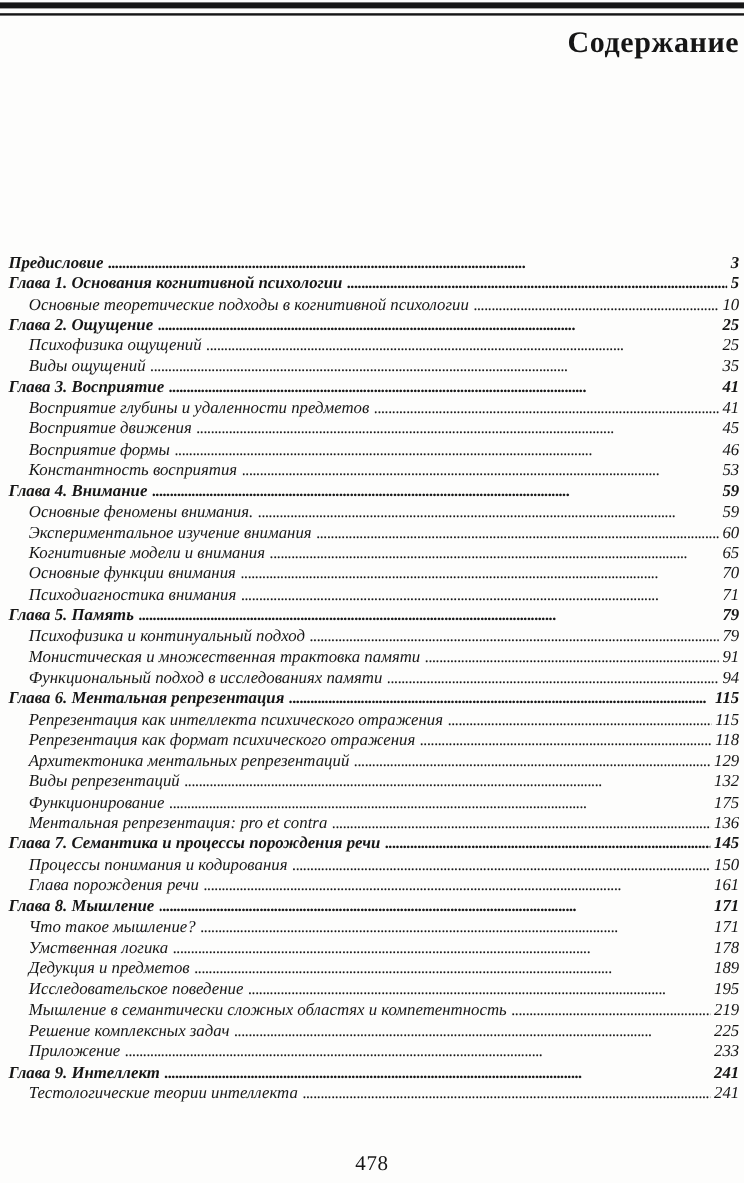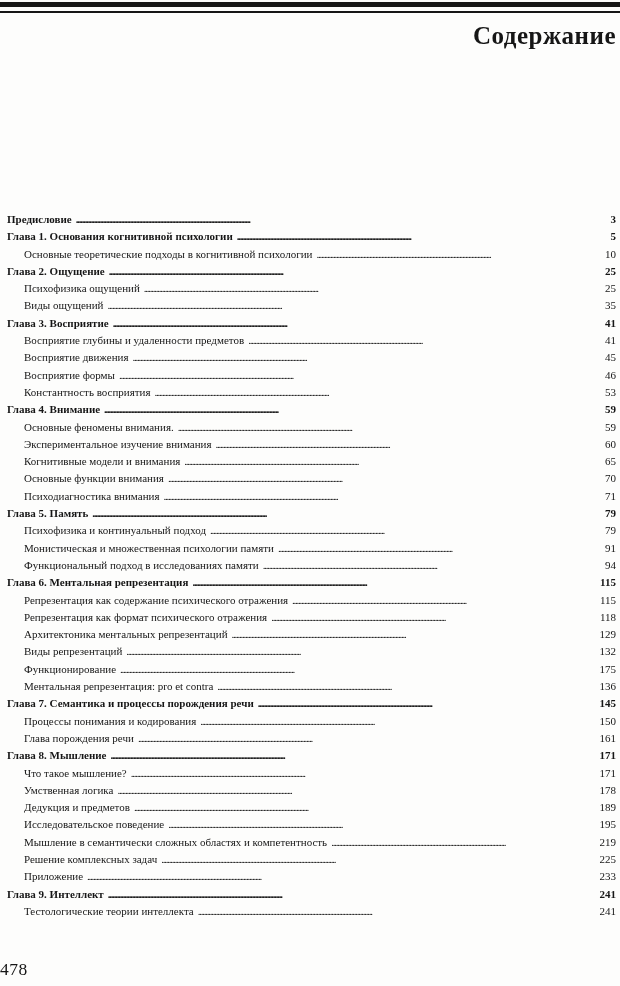--- a/index.html
+++ b/index.html
@@ -48,23 +48,24 @@
     position: absolute;
     top: 211px;
     left: 7px;
     right: 4px;
   }
 
   .row {
     display: flex;
     align-items: center;
     height: 17.3px;
-    font-size: 11px;
+    font-size: 14px;
     line-height: 17.3px;
     white-space: nowrap;
+    font-style: italic;
   }
   .row.chapter { font-weight: bold; }
   .row.indent { padding-left: 17px; }
 
   .label { flex: 0 0 auto; }
 
   .leader {
     flex: 1 1 auto;
     overflow: hidden;
     margin: 0 3px 0 4px;
@@ -78,21 +79,21 @@
 
   .pagenum {
     flex: 0 0 auto;
     text-align: right;
   }
 
   .folio {
     position: absolute;
     top: 959px;
     left: 0; right: 0;
-    text-align: left;
+    text-align: center;
     font-size: 17.5px;
     letter-spacing: 0.5px;
   }
 </style>
 </head>
 <body>
 
 <div class="page">
   <div class="rule-thick"></div>
   <div class="rule-thin"></div>
@@ -189,36 +190,36 @@
     <span class="label">Глава 5. Память</span>
     <span class="leader"></span>
     <span class="pagenum">79</span>
   </div>
       <div class="row indent">
     <span class="label">Психофизика и континуальный подход</span>
     <span class="leader"></span>
     <span class="pagenum">79</span>
   </div>
       <div class="row indent">
-    <span class="label">Монистическая и множественная психологии памяти</span>
+    <span class="label">Монистическая и множественная трактовка памяти</span>
     <span class="leader"></span>
     <span class="pagenum">91</span>
   </div>
       <div class="row indent">
     <span class="label">Функциональный подход в исследованиях памяти</span>
     <span class="leader"></span>
     <span class="pagenum">94</span>
   </div>
       <div class="row chapter">
     <span class="label">Глава 6. Ментальная репрезентация</span>
     <span class="leader"></span>
     <span class="pagenum">115</span>
   </div>
       <div class="row indent">
-    <span class="label">Репрезентация как содержание психического отражения</span>
+    <span class="label">Репрезентация как интеллекта психического отражения</span>
     <span class="leader"></span>
     <span class="pagenum">115</span>
   </div>
       <div class="row indent">
     <span class="label">Репрезентация как формат психического отражения</span>
     <span class="leader"></span>
     <span class="pagenum">118</span>
   </div>
       <div class="row indent">
     <span class="label">Архитектоника ментальных репрезентаций</span>

